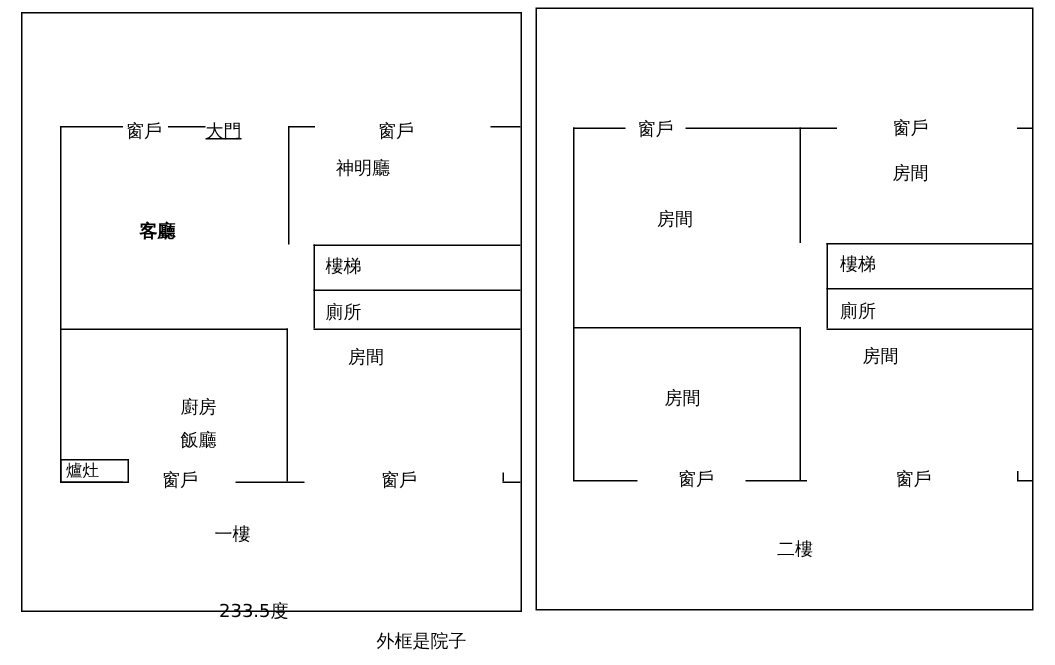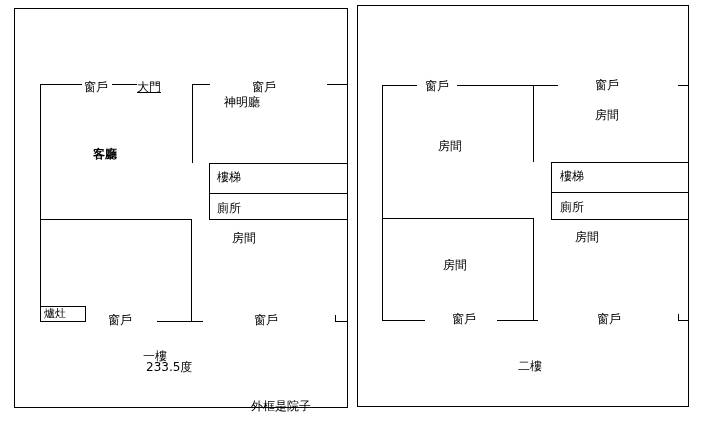--- a/index.html
+++ b/index.html
@@ -47,29 +47,33 @@
   <div class="wl h" style="left:335px;top:321px;width:12px;"></div>
   <div class="wl v" style="left:335px;top:315px;height:6px;"></div>
 
   <div class="stove-box">
     <span>爐灶</span>
   </div>
 
   <div class="lbl" style="left:84px;top:81px;">窗戶</div>
   <div class="lbl" style="left:137px;top:81px;text-decoration:underline;">大門</div>
   <div class="lbl" style="left:252px;top:81px;">窗戶</div>
-  <div class="lbl" style="left:224px;top:96px;">神明廳</div>
+  <div class="lbl" style="left:224px;top:106px;">神明廳</div>
   <div class="lbl" style="left:93px;top:148px;font-weight:bold;">客廳</div>
   <div class="lbl" style="left:217px;top:171px;">樓梯</div>
   <div class="lbl" style="left:217px;top:202px;">廁所</div>
   <div class="lbl" style="left:232px;top:232px;">房間</div>
+  <div class="lbl lbl2" style="left:105px;top:255px;">
+    <span>廚房</span><br>
+    <span>飯廳</span>
+  </div>
   <div class="lbl" style="left:108px;top:314px;">窗戶</div>
   <div class="lbl" style="left:254px;top:314px;">窗戶</div>
   <div class="lbl" style="left:143px;top:350px;">一樓</div>
-  <div class="lbl" style="left:146px;top:361px;">233.5度</div>
+  <div class="lbl" style="left:146px;top:401px;">233.5度</div>
 
   <div class="frame" style="left:357px;top:5px;width:330px;height:400px;"></div>
 
   <div class="wl h" style="left:382px;top:85px;width:35px;"></div>
   <div class="wl h" style="left:457px;top:85px;width:101px;"></div>
   <div class="wl h" style="left:678px;top:85px;width:10px;"></div>
 
   <div class="wl v" style="left:382px;top:85px;height:235px;"></div>
   <div class="wl v" style="left:533px;top:85px;height:77px;"></div>
   <div class="wl v" style="left:533px;top:218px;height:102px;"></div>
@@ -91,15 +95,15 @@
   <div class="lbl" style="left:595px;top:109px;">房間</div>
   <div class="lbl" style="left:438px;top:140px;">房間</div>
   <div class="lbl" style="left:560px;top:170px;">樓梯</div>
   <div class="lbl" style="left:560px;top:201px;">廁所</div>
   <div class="lbl" style="left:575px;top:231px;">房間</div>
   <div class="lbl" style="left:443px;top:259px;">房間</div>
   <div class="lbl" style="left:452px;top:313px;">窗戶</div>
   <div class="lbl" style="left:597px;top:313px;">窗戶</div>
   <div class="lbl" style="left:518px;top:360px;">二樓</div>
 
-  <div class="lbl" style="left:251px;top:400px;">外框是院子</div>
+  <div class="lbl" style="left:251px;top:422px;font-family:Liberation Mono, monospace;">外框是院子</div>
 
 </div>
 
 </body></html>

